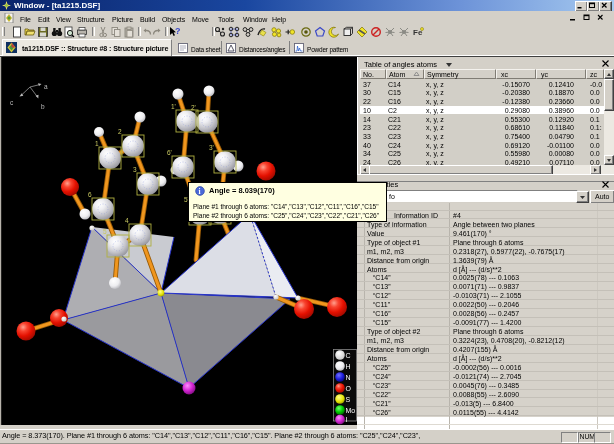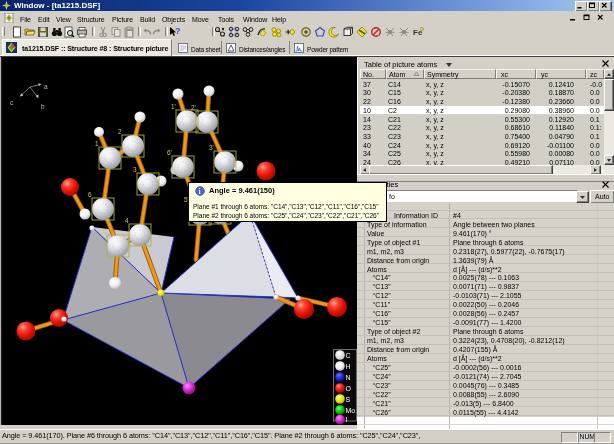--- a/index.html
+++ b/index.html
@@ -420,21 +420,21 @@
       <circle cx="340" cy="399" r="4.8" fill="url(#gY)"></circle>
       <text x="345.5" y="401.8" font-size="7" fill="#fff" font-family="Liberation Sans">S</text>
       <circle cx="340" cy="410" r="4.8" fill="url(#gG)"></circle>
       <text x="345.5" y="412.8" font-size="7" fill="#fff" font-family="Liberation Sans">Mo</text>
       <circle cx="340" cy="419.5" r="4.8" fill="url(#gI)"></circle>
       <text x="345.5" y="422.3" font-size="7" fill="#fff" font-family="Liberation Sans">I</text>
     </svg>
 <div style="position:absolute;left:357px;top:57px;width:3px;height:368px;background:#d4d0c8;border-left:1px solid #fff;"></div>
 <div style="position:absolute;left:360px;top:57px;width:254px;height:372px;background:#d4d0c8;"></div>
 <div style="position:absolute;left:360px;top:58px;width:252px;height:11px;background:#d4d0c8;"></div>
-<div style="position:absolute;left:364px;top:59.5px;font-size:7.5px;font-weight:normal;color:#000;white-space:nowrap;line-height:9.5px;">Table of picture atoms</div>
+<div style="position:absolute;left:364px;top:59.5px;font-size:7.5px;font-weight:normal;color:#000;white-space:nowrap;line-height:9.5px;">Table of angles atoms</div>
 <svg class="abs" style="left:445px;top:62px" width="8" height="6" viewBox="0 0 8 6">
       <path d="M1 1 L7 1 L4 5 Z" fill="#333"></path>
     </svg>
 <svg class="abs" style="left:601px;top:59px" width="9" height="9" viewBox="0 0 9 9">
       <path d="M1.5 1.5 L7.5 7.5 M7.5 1.5 L1.5 7.5" stroke="#000" stroke-width="1.1"></path>
     </svg>
 <div class="hdr" style="left:360px;top:69px;width:24px;height:8px;"></div>
 <div style="position:absolute;left:363px;top:69.5px;font-size:7px;font-weight:normal;color:#000;white-space:nowrap;line-height:9px;">No.</div>
 <div class="hdr" style="left:386px;top:69px;width:36px;height:8px;"></div>
 <div style="position:absolute;left:389px;top:69.5px;font-size:7px;font-weight:normal;color:#000;white-space:nowrap;line-height:9px;">Atom</div>
@@ -615,26 +615,26 @@
 <div style="position:absolute;left:357px;top:406.4px;width:257px;height:1px;background:#c4c0b8;"></div>
 <div style="position:absolute;left:373px;top:398.75px;font-size:7px;font-weight:normal;color:#000;white-space:nowrap;line-height:9px;">“C21”</div>
 <div style="position:absolute;left:453px;top:398.75px;font-size:7px;font-weight:normal;color:#000;white-space:nowrap;line-height:9px;">-0.013(5) --- 6.8400</div>
 <div style="position:absolute;left:357px;top:415.3px;width:257px;height:1px;background:#c4c0b8;"></div>
 <div style="position:absolute;left:373px;top:407.7px;font-size:7px;font-weight:normal;color:#000;white-space:nowrap;line-height:9px;">“C26”</div>
 <div style="position:absolute;left:453px;top:407.7px;font-size:7px;font-weight:normal;color:#000;white-space:nowrap;line-height:9px;">0.0115(55) --- 4.4142</div>
 <div style="position:absolute;left:357px;top:209.5px;width:257px;height:1px;background:#c4c0b8;"></div>
 <div style="position:absolute;left:357px;top:424.3px;width:257px;height:1px;background:#dedad2;"></div>
 <div style="position:absolute;left:357px;top:433.2px;width:257px;height:1px;background:#dedad2;"></div>
 <div style="position:absolute;left:0;top:429px;width:614px;height:15px;background:#d4d0c8;border-top:1px solid #fff;"></div>
-<div style="position:absolute;left:2px;top:431px;font-size:7.3px;font-weight:normal;color:#000;white-space:nowrap;line-height:9.3px;letter-spacing:-0.08px;">Angle = 9.461(170). Plane #6 through 6 atoms: "C14","C13","C12","C11","C16","C15". Plane #2 through 6 atoms: "C25","C24","C23",</div>
+<div style="position:absolute;left:2px;top:431px;font-size:7.3px;font-weight:normal;color:#000;white-space:nowrap;line-height:9.3px;letter-spacing:-0.08px;">Angle = 8.373(170). Plane #1 through 6 atoms: "C14","C13","C12","C11","C16","C15". Plane #2 through 6 atoms: "C25","C24","C23",</div>
 <div class="sunken" style="position:absolute;left:561px;top:431.5px;width:15px;height:9px;"></div>
 <div class="sunken" style="position:absolute;left:577.5px;top:431.5px;width:15px;height:9px;"></div>
 <div style="position:absolute;left:579.5px;top:432.5px;font-size:6.8px;font-weight:normal;color:#000;white-space:nowrap;line-height:8.8px;">NUM</div>
 <div class="sunken" style="position:absolute;left:594px;top:431.5px;width:15px;height:9px;"></div>
 <div style="position:absolute;left:188px;top:182px;width:197px;height:38px;background:#ffffe1;border:1px solid #000;z-index:50;"></div>
 <svg class="abs" style="left:195px;top:186px;z-index:51" width="10" height="10" viewBox="0 0 10 10">
       <circle cx="5" cy="5" r="4.4" fill="#4a68d8" stroke="#223a9a" stroke-width="0.6"></circle>
       <text x="3.6" y="8" font-size="7.5" font-weight="bold" fill="#fff" font-family="Liberation Serif">i</text>
     </svg>
-<div style="position:absolute;left:209px;top:186px;font-size:7.5px;font-weight:bold;color:#000;white-space:nowrap;line-height:9.5px;z-index:51;">Angle = 9.461(150)</div>
+<div style="position:absolute;left:209px;top:186px;font-size:7.5px;font-weight:bold;color:#000;white-space:nowrap;line-height:9.5px;z-index:51;">Angle = 8.039(170)</div>
 <div style="position:absolute;left:193px;top:202.5px;font-size:6.6px;font-weight:normal;color:#000;white-space:nowrap;line-height:8.6px;z-index:51;letter-spacing:-0.05px;">Plane #1 through 6 atoms: "C14","C13","C12","C11","C16","C15"</div>
 <div style="position:absolute;left:193px;top:211.5px;font-size:6.6px;font-weight:normal;color:#000;white-space:nowrap;line-height:8.6px;z-index:51;letter-spacing:-0.05px;">Plane #2 through 6 atoms: "C25","C24","C23","C22","C21","C26"</div>
 <div style="position:absolute;left:0;top:443px;width:614px;height:1px;background:#9a968e;"></div>
 </div>
 </body></html>

